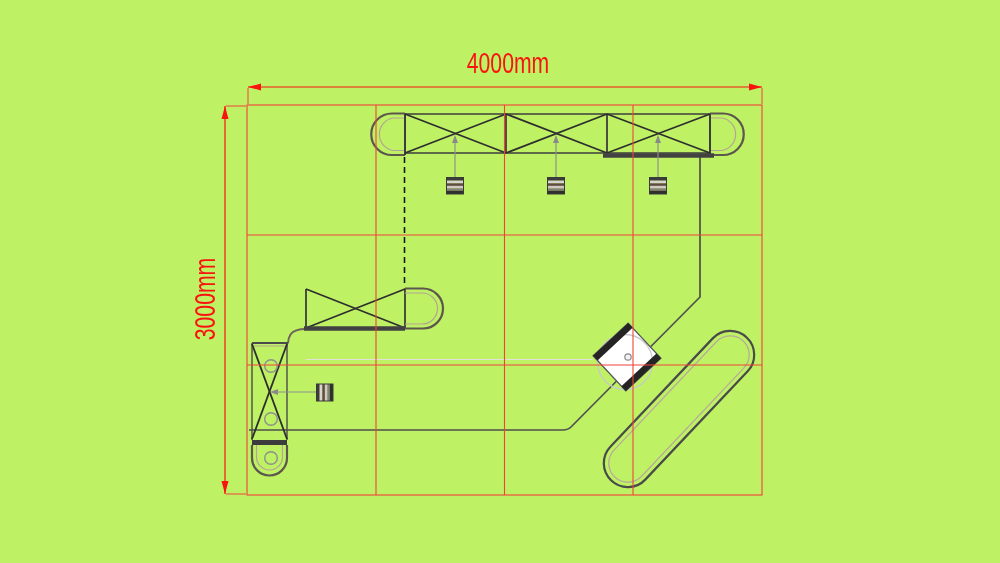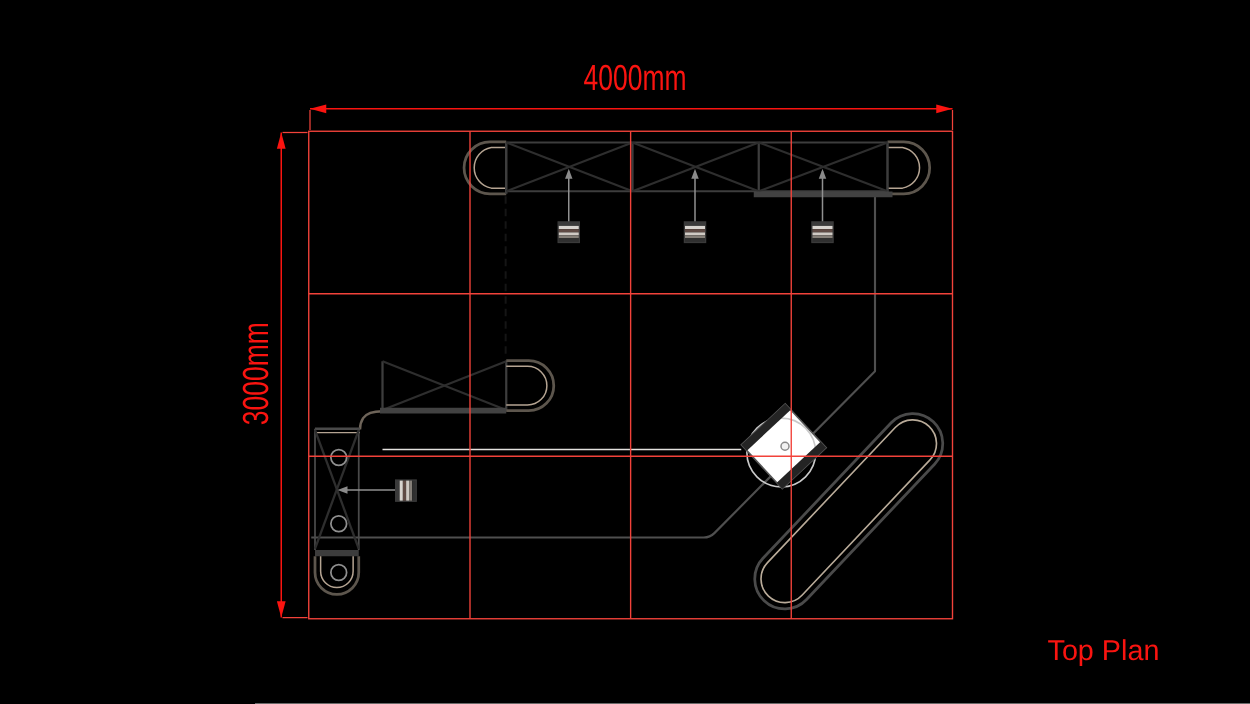--- a/index.html
+++ b/index.html
@@ -1,17 +1,17 @@
 <!DOCTYPE html>
 <html><head>
 <meta charset="utf-8">
 <style>
   html,body{margin:0;padding:0;background:#fff;}
   #stage{
-    position:relative;width:1000px;height:563px;background:#000000;overflow:hidden;
+    position:relative;width:1000px;height:563px;background:#bef264;overflow:hidden;
     font-family:"Liberation Sans", sans-serif;
   }
   #artwork{position:absolute;left:0;top:0;width:1000px;height:563px;}
   .dim-label{
     position:absolute;color:#fa1410;font-size:29px;font-weight:400;
     text-align:center;white-space:nowrap;
   }
   #width-dim-label{left:451px;top:46px;width:114px;height:34px;line-height:34px;
     transform:scaleX(0.73);}
   #height-dim-label{left:148px;top:282px;width:114px;height:34px;line-height:34px;
@@ -167,14 +167,13 @@
       <polygon points="225,494 221.5,481 228.5,481" fill="#fa1410"></polygon>
       <line x1="226" y1="106" x2="246" y2="106" stroke="#f2423a" stroke-width="1"></line>
       <line x1="226" y1="494" x2="246" y2="494" stroke="#f2423a" stroke-width="1"></line>
     </g>
   </svg>
 
   <div class="dim-label" id="width-dim-label">4000mm</div>
 
   <div class="dim-label" id="height-dim-label">3000mm</div>
 
-  <div id="plan-title">Top Plan</div>
 </div>
 
 </body></html>

